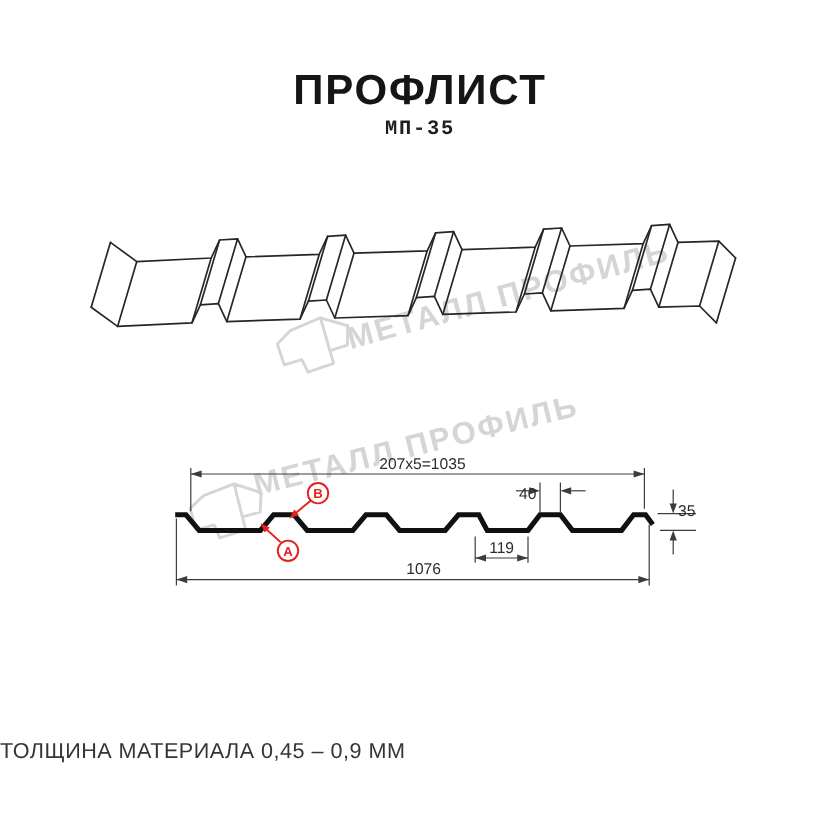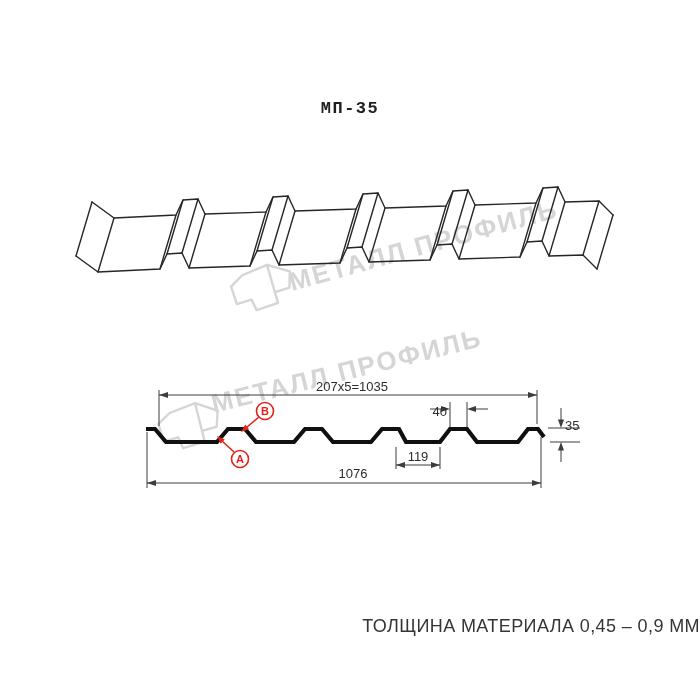--- a/index.html
+++ b/index.html
@@ -13,40 +13,41 @@
   }
   .title{
     position:absolute;top:56px;left:0;width:700px;text-align:center;
     font-size:35px;font-weight:800;letter-spacing:1.5px;color:var(--dark);
   }
   .subtitle{
     position:absolute;top:99px;left:0;width:700px;text-align:center;
     font-size:17px;font-weight:600;letter-spacing:1.5px;color:#1f1f1f;font-family:Liberation Mono, monospace;
   }
   .footer{
-    position:absolute;top:616px;left:0;width:700px;text-align:right;
+    position:absolute;top:616px;left:0;width:700px;text-align:left;
     font-size:18px;font-weight:500;letter-spacing:.4px;color:#353535;
   }
   svg.canvas{position:absolute;left:0;top:0;}
   .wm-logo{fill:none;stroke:var(--wm);stroke-width:2.4;stroke-linejoin:round;stroke-linecap:round;}
   .wm-text{font:700 26px "Liberation Sans", sans-serif;letter-spacing:2px;fill:var(--wm);}
   .persp polyline,.persp line{fill:none;stroke:var(--line);stroke-width:1.4;stroke-linejoin:round;stroke-linecap:round;}
   .xs-thick{fill:none;stroke:var(--profile);stroke-width:4.2;stroke-linejoin:miter;stroke-linecap:butt;}
   .dim{stroke:var(--dim);stroke-width:1;fill:none;}
   .dim-arrow{fill:var(--dim);stroke:none;}
   .dim-text{font:13px "Liberation Sans", sans-serif;fill:#2d2d2d;}
   .red-line{stroke:var(--red);stroke-width:1.6;fill:none;}
   .red-fill{fill:var(--red);stroke:none;}
   .red-text{font:700 11px "Liberation Sans", sans-serif;fill:var(--red);}
 </style>
 </head>
 <body>
 
 <div class="stage">
 
+  <div class="title">ПРОФЛИСТ</div>
   <div class="subtitle">МП-35</div>
 
   <svg class="canvas" width="700" height="700" viewBox="0 0 700 700">
 
     <g>
       <path class="wm-logo" transform="translate(227,267) rotate(-6)" d="M14,10 L40,2 L62,11 L60,27 L45,30 L47,41 L25,46 L21,35 L6,38 L2,20 Z M40,2 L45,30"></path>
       <text class="wm-text" transform="translate(292,291) rotate(-15.5)">МЕТАЛЛ ПРОФИЛЬ</text>
     </g>
 
     <g>

